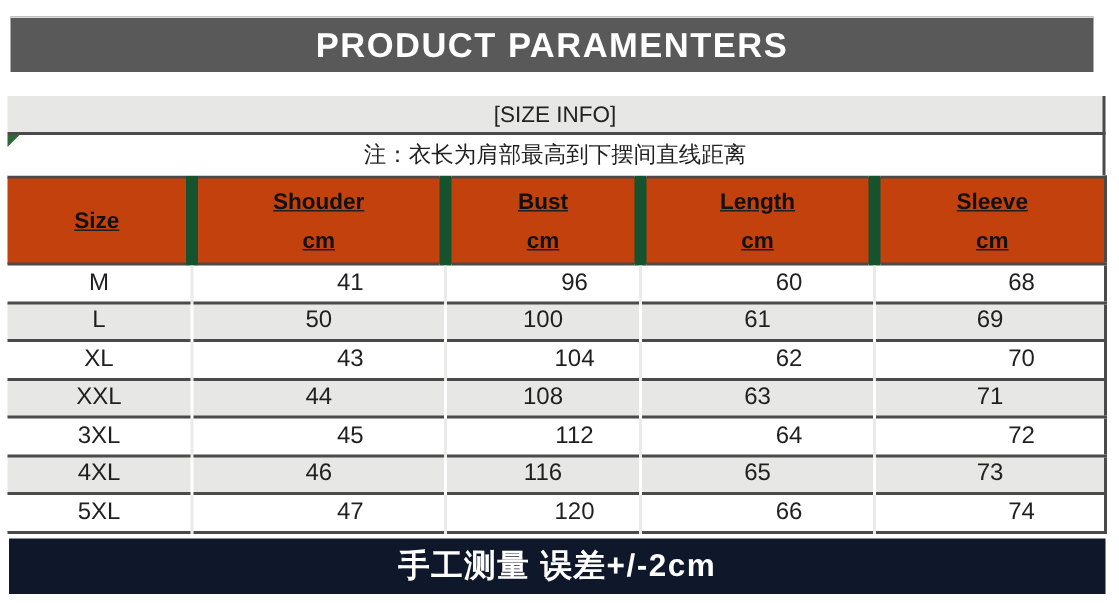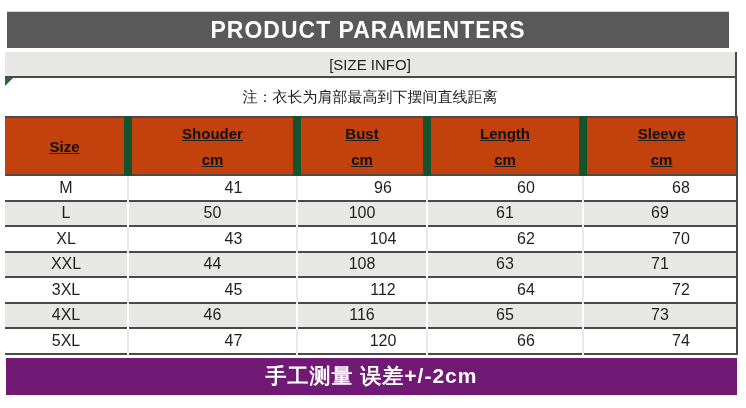--- a/index.html
+++ b/index.html
@@ -11,31 +11,31 @@
     height: 37px;
     background: #595959;
     border-top: 1px solid #d9d9d9;
     display: flex; align-items: center; justify-content: center;
   }
   .banner span {
     color: #ffffff; font-weight: bold; font-size: 23px; letter-spacing: 1px;
   }
 
   .size-info-bar {
-    margin: 4px 9px 0 5px;
+    margin: 16px 9px 0 5px;
     height: 24px;
     background: #e7e7e6;
     border-right: 2px solid #4a4a4a;
     display: flex; align-items: center; justify-content: center;
     font-size: 15px; color: #222222;
   }
 
   .note-bar {
     margin: 0 9px 0 5px;
-    height: 40px;
+    height: 29px;
     background: #ffffff;
     border-top: 2px solid #4a4a4a;
     border-right: 2px solid #4a4a4a;
     position: relative;
     display: flex; align-items: center; justify-content: center;
     font-size: 15px; color: #1f1f1f;
   }
   .corner-marker {
     position: absolute; left: 0; top: 0;
     width: 0; height: 0;
@@ -61,21 +61,21 @@
   tbody td { height: 25.5px; text-align: center; font-size: 16px; color: #1f1f1f; vertical-align: middle; }
   tbody tr.row-white { background: #ffffff; }
   tbody tr.row-gray  { background: #e7e7e6; }
   tbody tr.row-white td + td { border-left: 2px solid #eaeae9; padding-left: 42px; }
   tbody tr.row-gray  td + td { border-left: 2px solid #ffffff; }
   tbody tr:last-child { border-bottom: none; }
 
   .footer-bar {
     margin: 3px 9px 0 6px;
     height: 37px;
-    background: #701a75;
+    background: #0f172a;
     display: flex; align-items: center; justify-content: center;
   }
   .footer-bar span { color: #ffffff; font-weight: bold; font-size: 21px; letter-spacing: 1px; }
 </style>
 </head>
 <body>
 
 <div class="banner">
   <span>PRODUCT PARAMENTERS</span>
 </div>

